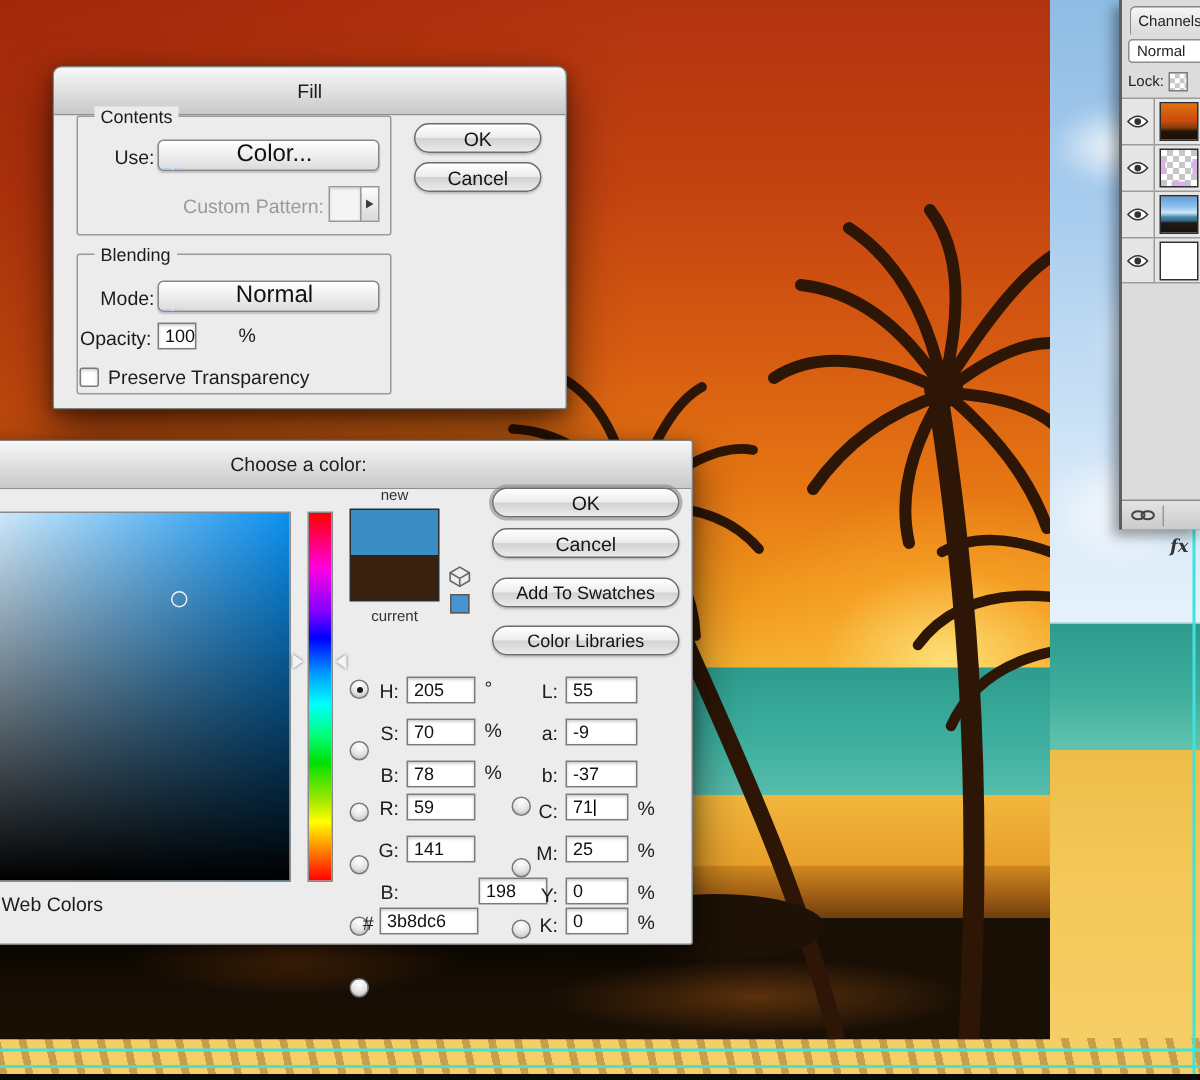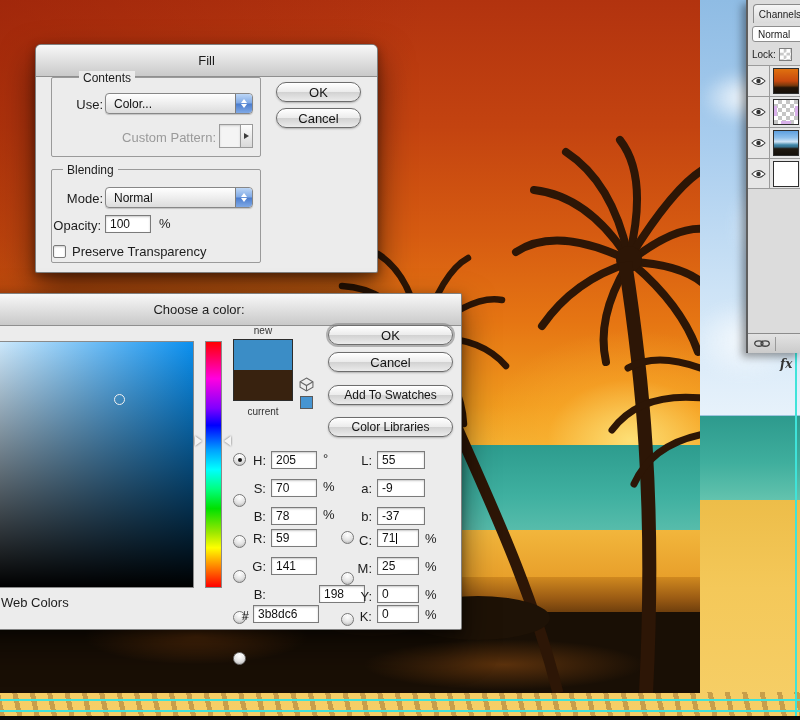--- a/index.html
+++ b/index.html
@@ -49,21 +49,21 @@
     background:linear-gradient(#f8f8f8,#dedede 55%,#c9c9c9); border-bottom:1px solid #8f8f8f;
     display:flex; align-items:center; justify-content:center;
     font-size:13px; color:#1d1d1d; }
   .aqua-btn { border:1px solid #6d6d6d; border-radius:10px;
     background:linear-gradient(#ffffff,#ececec 48%,#d2d2d2 52%,#ebebeb);
     box-shadow:inset 0 1px 0 rgba(255,255,255,.95), 0 1px 2px rgba(0,0,0,.25);
     display:flex; align-items:center; justify-content:center; font-size:13px; color:#141414; cursor:default; }
   .aqua-btn.default { box-shadow:0 0 0 2px rgba(130,130,130,.55), inset 0 1px 0 rgba(255,255,255,.95); }
   .aqua-select { border:1px solid #878787; border-radius:4px; overflow:hidden;
     background:linear-gradient(#ffffff,#eeeeee 50%,#dcdcdc);
-    display:flex; align-items:center; font-size:12px; color:#111; box-shadow:0 1px 1px rgba(0,0,0,.18); }
+    display:flex; align-items:center; font-size:16px; color:#111; box-shadow:0 1px 1px rgba(0,0,0,.18);flex-direction:column; }
   .aqua-select .val { padding-left:8px; flex:1; }
   .stepper { width:17px; align-self:stretch; border-left:1px solid #7d7d7d; border-radius:0 3px 3px 0;
     background:linear-gradient(#bcd6f6 0%,#7fa9e6 48%,#4b7ccd 52%,#7fa9e6 100%);
     display:flex; flex-direction:column; align-items:center; justify-content:center; gap:1px; }
   .stepper i { width:0; height:0; border-left:3.5px solid transparent; border-right:3.5px solid transparent; }
   .stepper .up { border-bottom:4px solid #fff; } .stepper .dn { border-top:4px solid #fff; }
   .vbox { background:#fff; border:1px solid #7b7b7b; box-shadow:inset 0 1px 2px rgba(0,0,0,.22);
     font-size:12px; color:#111; display:flex; align-items:center; padding:0 4px; height:18px; }
   .radio { width:13px; height:13px; border-radius:50%; border:1px solid #787878; position:relative;
     background:radial-gradient(circle at 50% 28%, #ffffff, #e2e2e2 55%, #ababab 100%);
@@ -239,21 +239,21 @@
         </svg>
       <span class="vsep"></span>
       <span class="fx">fx</span>
     </div>
   </div>
 
   <div class="abs dialog" style="left:35px;top:44px;width:343px;height:229px;">
     <div class="abs titlebar">Fill</div>
 
     <div class="abs fieldset" style="left:15px;top:32px;width:210px;height:80px;"></div>
-    <div class="abs legend" style="left:27px;top:26px;margin-left:16px;">Contents</div>
+    <div class="abs legend" style="left:27px;top:26px;">Contents</div>
     <div class="abs lbl r" style="left:22px;top:50px;width:45px;height:18px;">Use:</div>
     <div class="abs aqua-select" style="left:69px;top:48px;width:148px;height:21px;">
       <span class="val">Color...</span>
       <span class="stepper">
           <i class="up"></i>
           <i class="dn"></i>
         </span>
     </div>
     <div class="abs lbl r" style="left:70px;top:85px;width:110px;height:14px;color:#9a9a9a;">Custom Pattern:</div>
     <div class="abs" style="left:183px;top:79px;width:22px;height:24px;background:#f4f4f4;border:1px solid #9a9a9a;box-shadow:inset 0 1px 2px rgba(0,0,0,.15);"></div>
@@ -265,21 +265,21 @@
     <div class="abs legend" style="left:27px;top:118px;">Blending</div>
     <div class="abs lbl r" style="left:22px;top:144px;width:45px;height:18px;">Mode:</div>
     <div class="abs aqua-select" style="left:69px;top:142px;width:148px;height:21px;">
       <span class="val">Normal</span>
       <span class="stepper">
           <i class="up"></i>
           <i class="dn"></i>
         </span>
     </div>
     <div class="abs lbl r" style="left:13px;top:171px;width:52px;height:18px;">Opacity:</div>
-    <div class="abs vbox" style="left:69px;top:170px;width:46px;">100</div>
+    <div class="abs vbox" style="left:69px;top:170px;width:26px;">100</div>
     <div class="abs lbl" style="left:123px;top:171px;">%</div>
     <div class="abs checkbox" style="left:17px;top:200px;"></div>
     <div class="abs lbl" style="left:36px;top:199px;">Preserve Transparency</div>
 
     <div class="abs aqua-btn" style="left:240px;top:37px;width:85px;height:20px;">OK</div>
     <div class="abs aqua-btn" style="left:240px;top:63px;width:85px;height:20px;">Cancel</div>
   </div>
 
   <div class="abs dialog" style="left:-64px;top:293px;width:526px;height:337px;border-radius:2px;">
     <div class="abs titlebar" style="border-radius:1px 1px 0 0;">Choose a color:</div>

